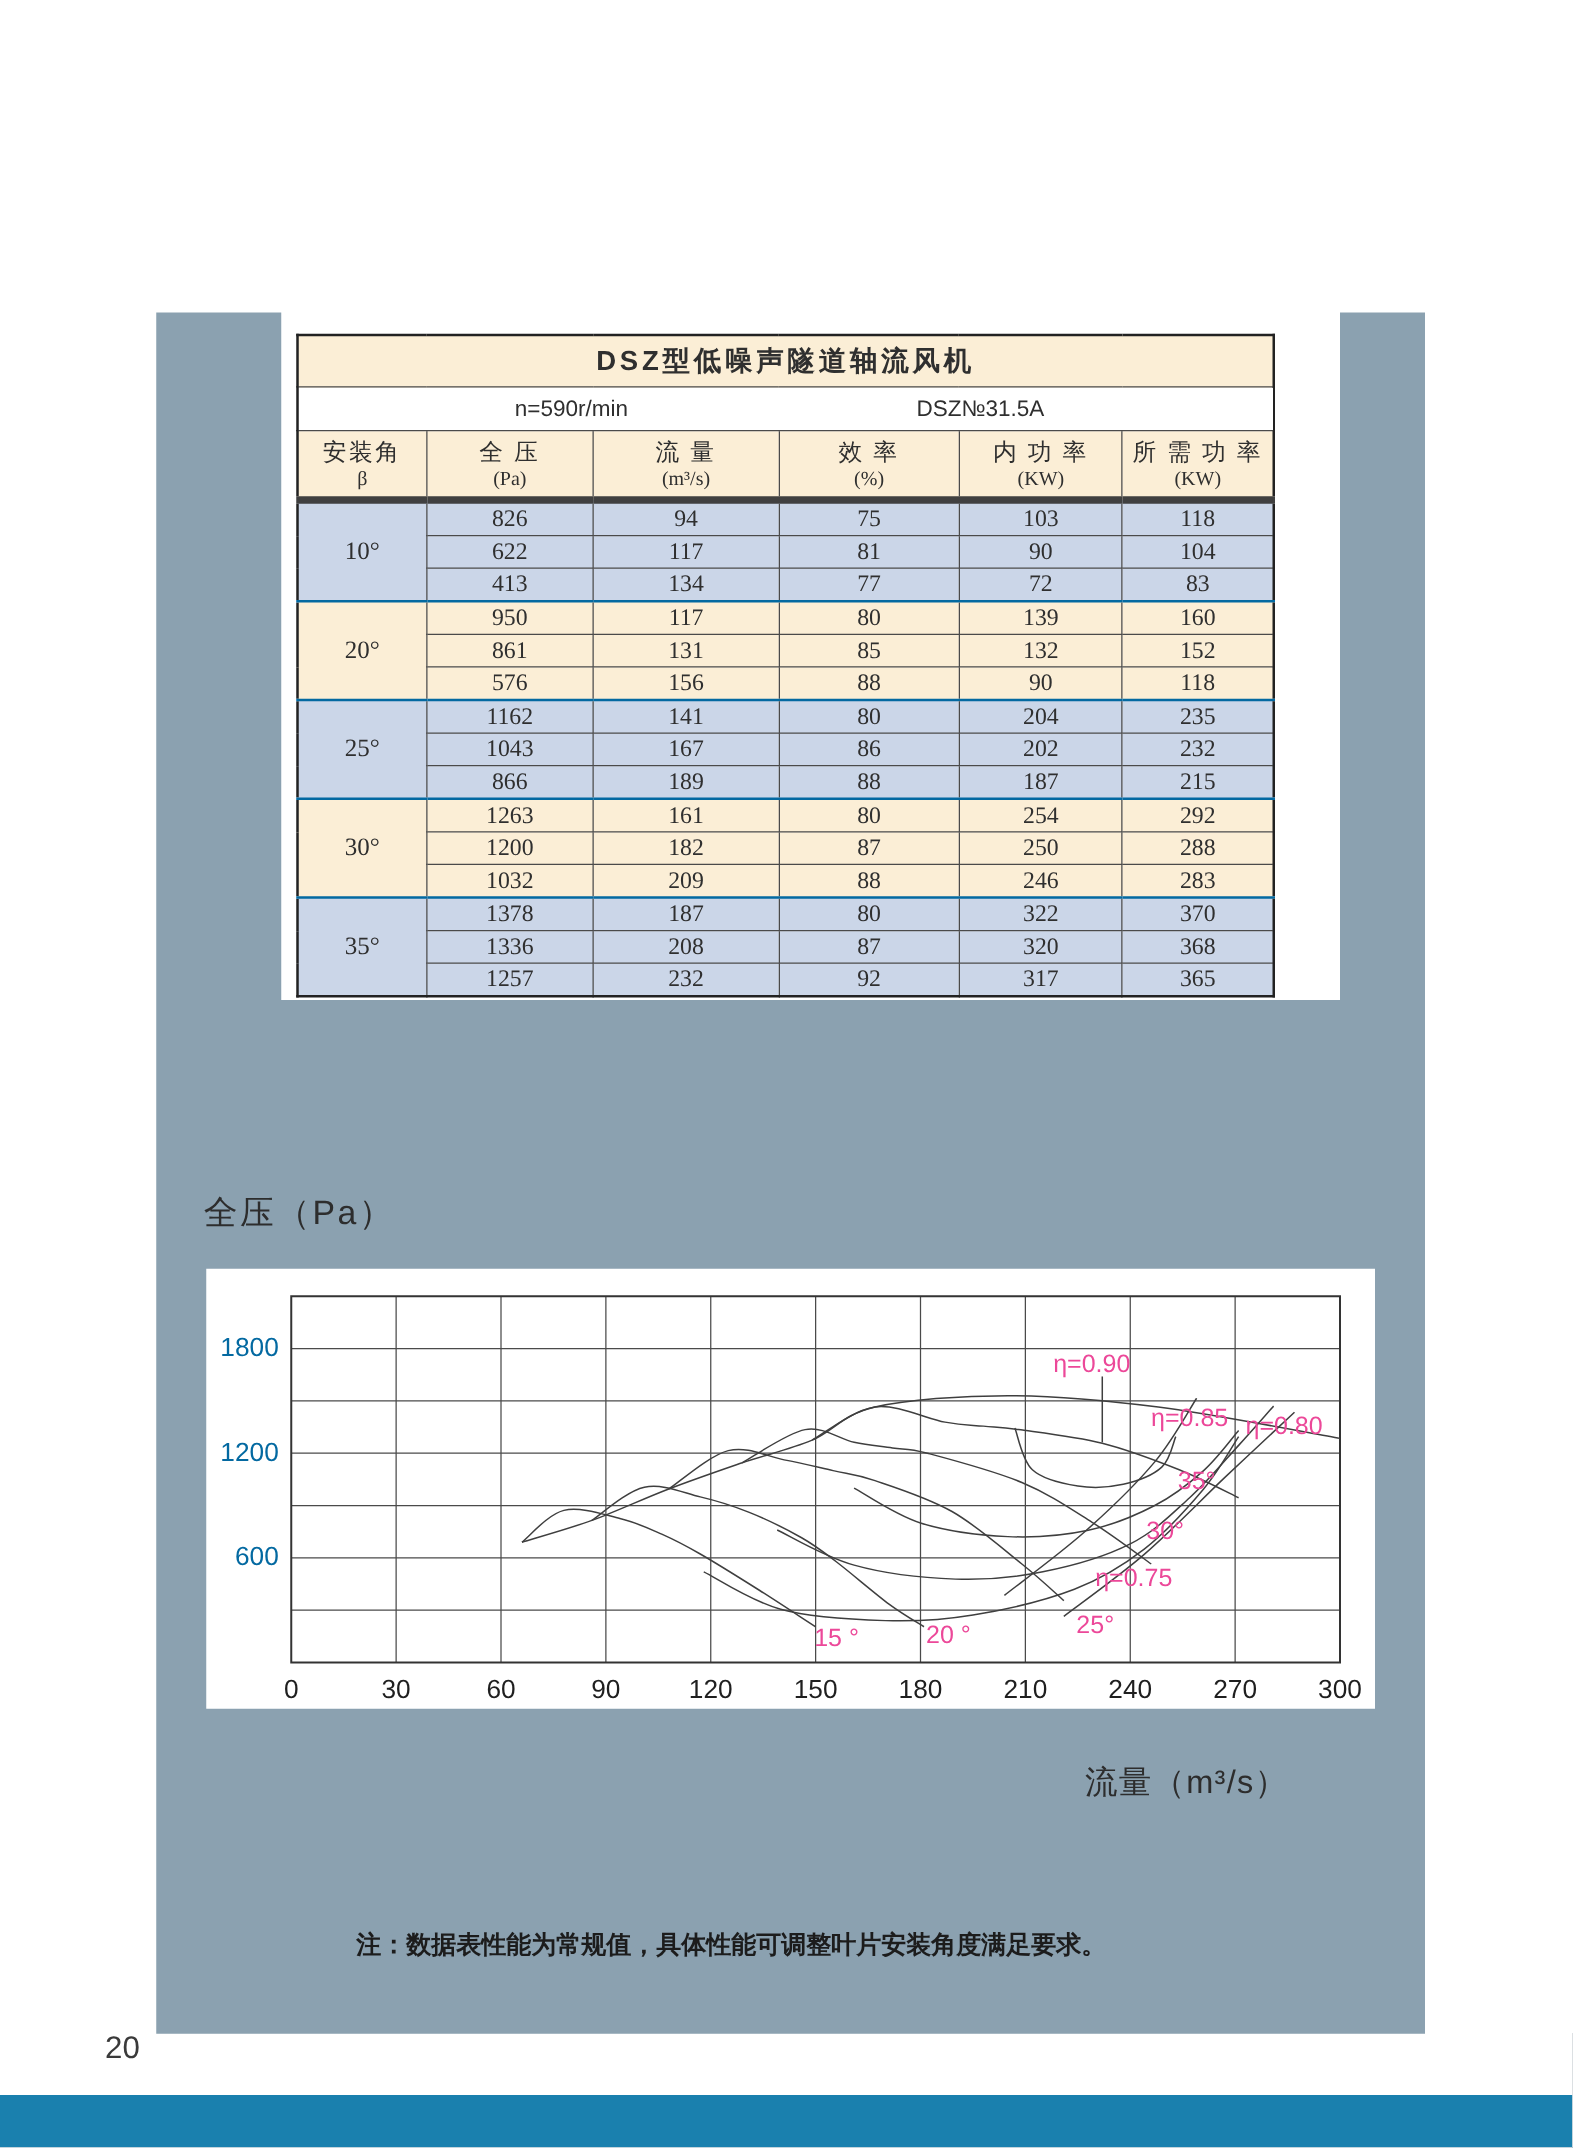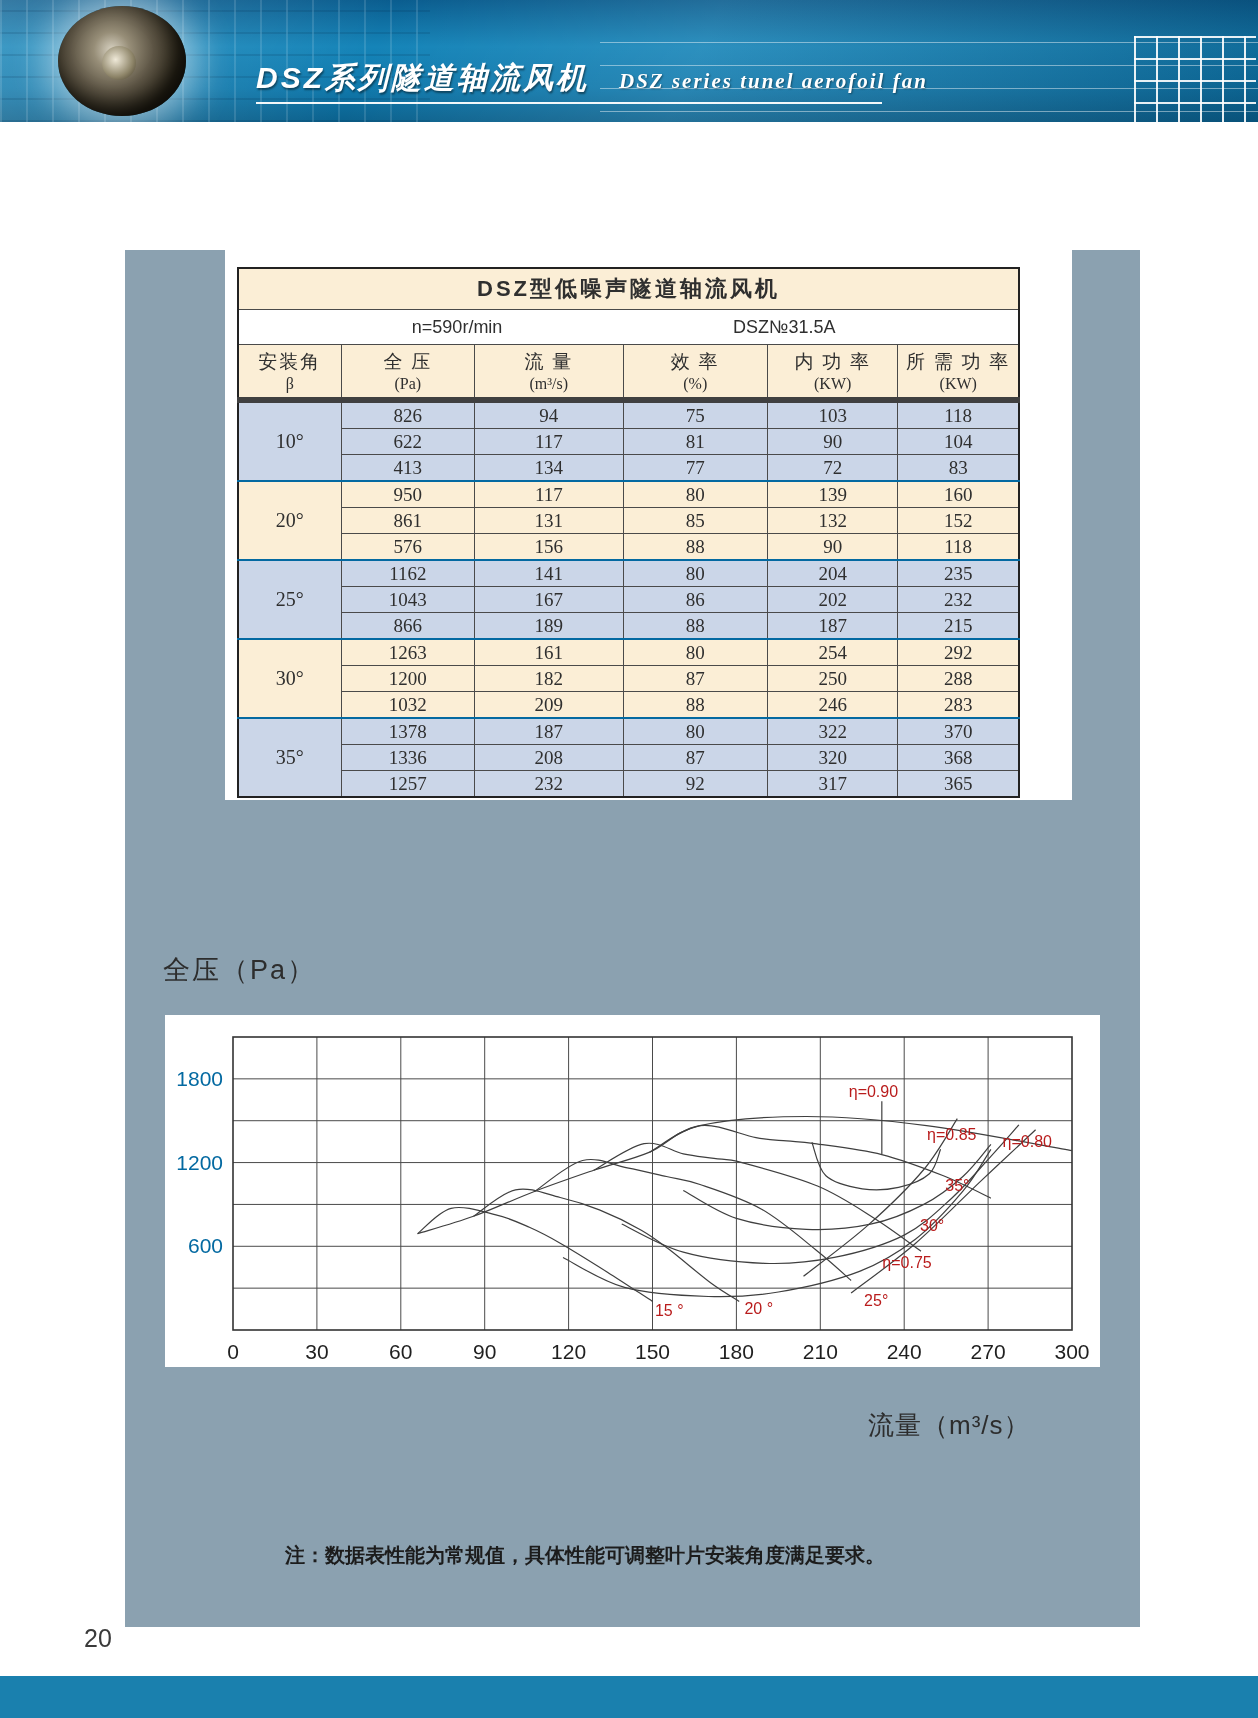--- a/index.html
+++ b/index.html
@@ -52,48 +52,36 @@
   #fan-table tr.g0 td{background:#cbd6e8;}
   #fan-table tr.g1 td{background:#fbeed6;}
   #fan-table tr.grp td{border-top:2px solid #0369a1;}
   #fan-table td.angle{font-size:20px;}
   #fan-table td.num{font-size:19px;height:25px;}
 
   
   .pressure-label{position:absolute;left:163px;top:952px;font-size:27px;color:#2d2d2d;letter-spacing:2px;}
   .chart-panel{position:absolute;left:165px;top:1015px;width:935px;height:352px;background:#ffffff;}
   #chart-svg{position:absolute;left:0;top:0;overflow:visible;}
-  .clabel{position:absolute;transform:translate(-50%,-50%);font-size:16px;color:#b91c1c;white-space:nowrap;}
+  .clabel{position:absolute;transform:translate(-50%,-50%);font-size:20px;color:#ec4899;white-space:nowrap;}
   .xtick{position:absolute;transform:translate(-50%,0);font-size:21px;color:#1f1f1f;}
   .ytick{position:absolute;transform:translate(-100%,-50%);font-size:21px;color:#0369a1;}
   .flow-label{position:absolute;left:868px;top:1408px;font-size:26px;color:#2d2d2d;letter-spacing:1px;}
 
   
   .note{position:absolute;left:180px;top:1542px;width:810px;text-align:center;
         font-size:20px;font-weight:bold;color:#1c1c1c;}
   .page-num{position:absolute;left:84px;top:1624px;font-size:25px;color:#3a3a3a;}
   .footer-bar{position:absolute;left:0;top:1676px;width:1258px;height:42px;background:#1a80ae;}
 </style>
 </head>
 <body>
 
 <div class="page">
 
-  <div class="banner">
-    <div class="sweep"></div>
-    <div class="circuit"></div>
-    <div class="hlines"></div>
-    <div class="grid"></div>
-    <div class="logo"></div>
-    <div class="banner-titles">
-      <span class="title-cn">DSZ系列隧道轴流风机</span>
-      <span class="title-en">DSZ series tunel aerofoil fan</span>
-    </div>
-    <div class="banner-underline"></div>
-  </div>
 
   <div class="gray-panel"></div>
 
   <div class="table-block">
     <table id="fan-table">
       <colgroup>
         <col style="width:13.2%">
           <col style="width:17.1%">
           <col style="width:19%">
         <col style="width:18.5%">

